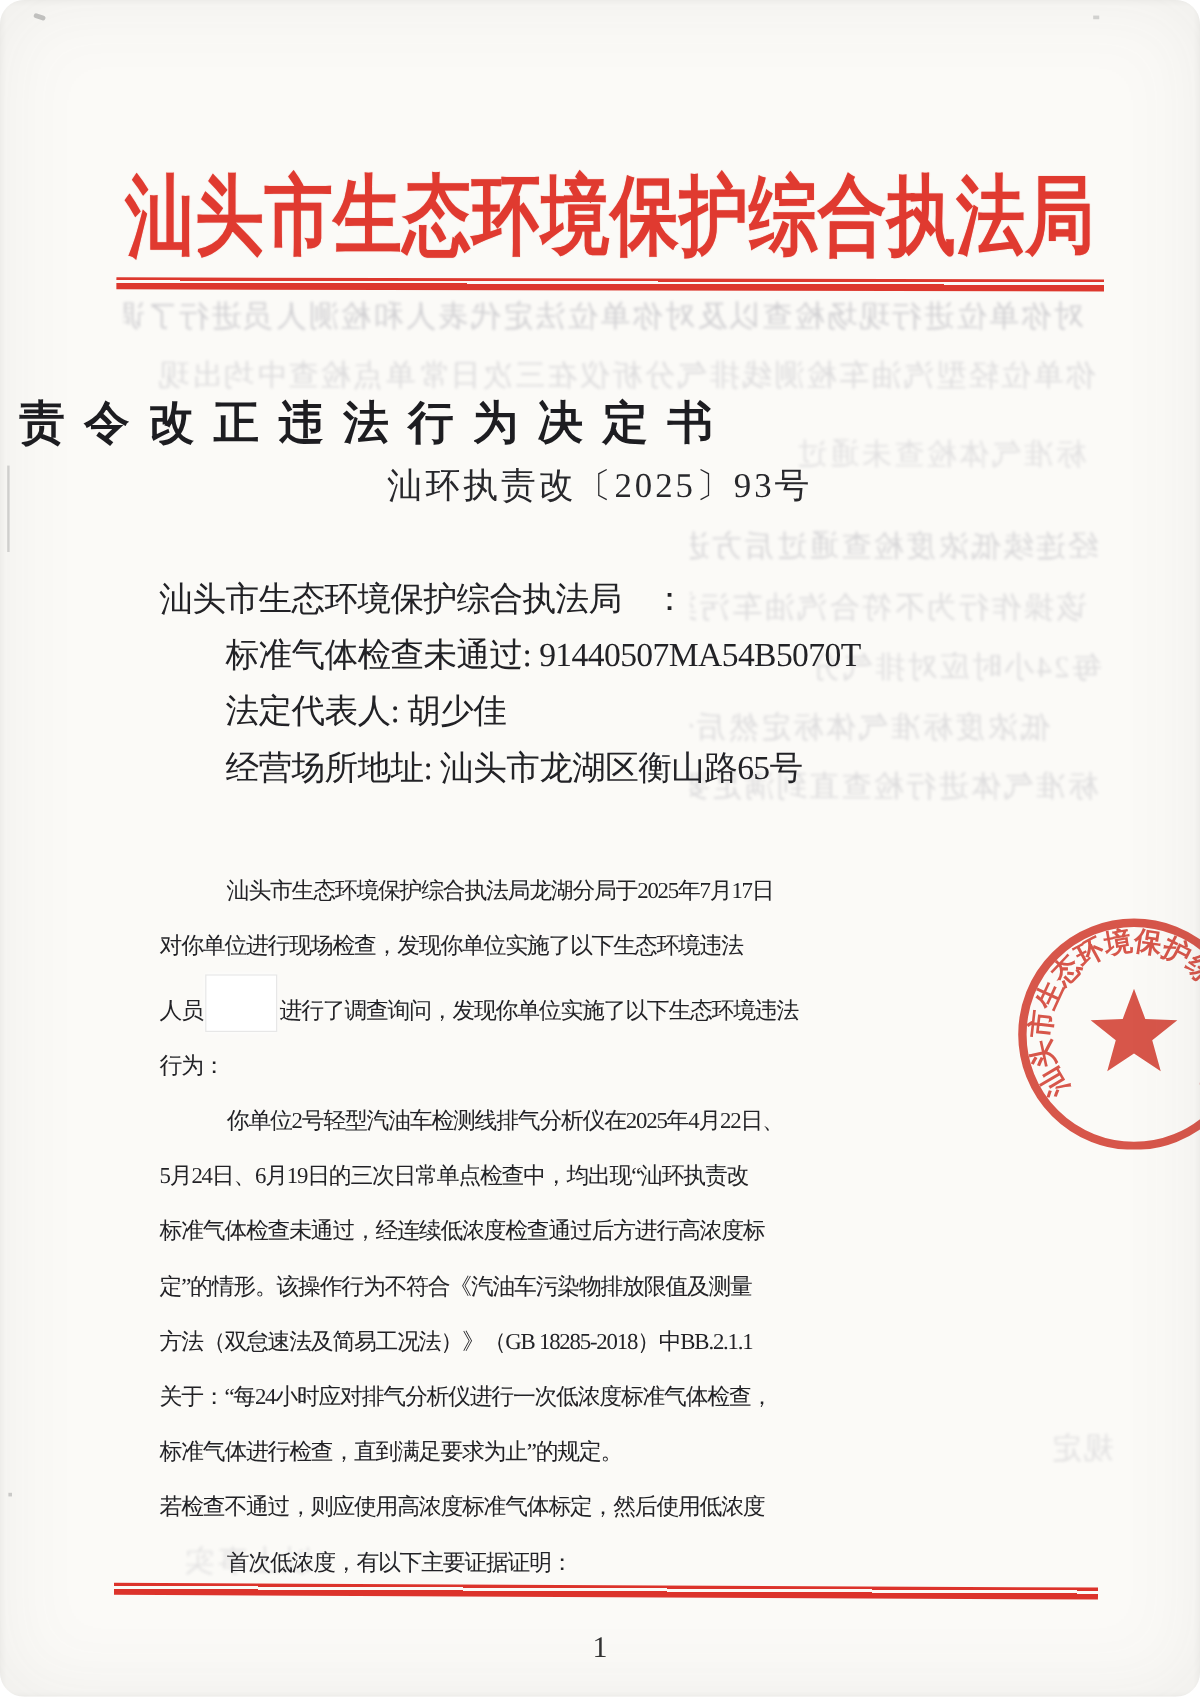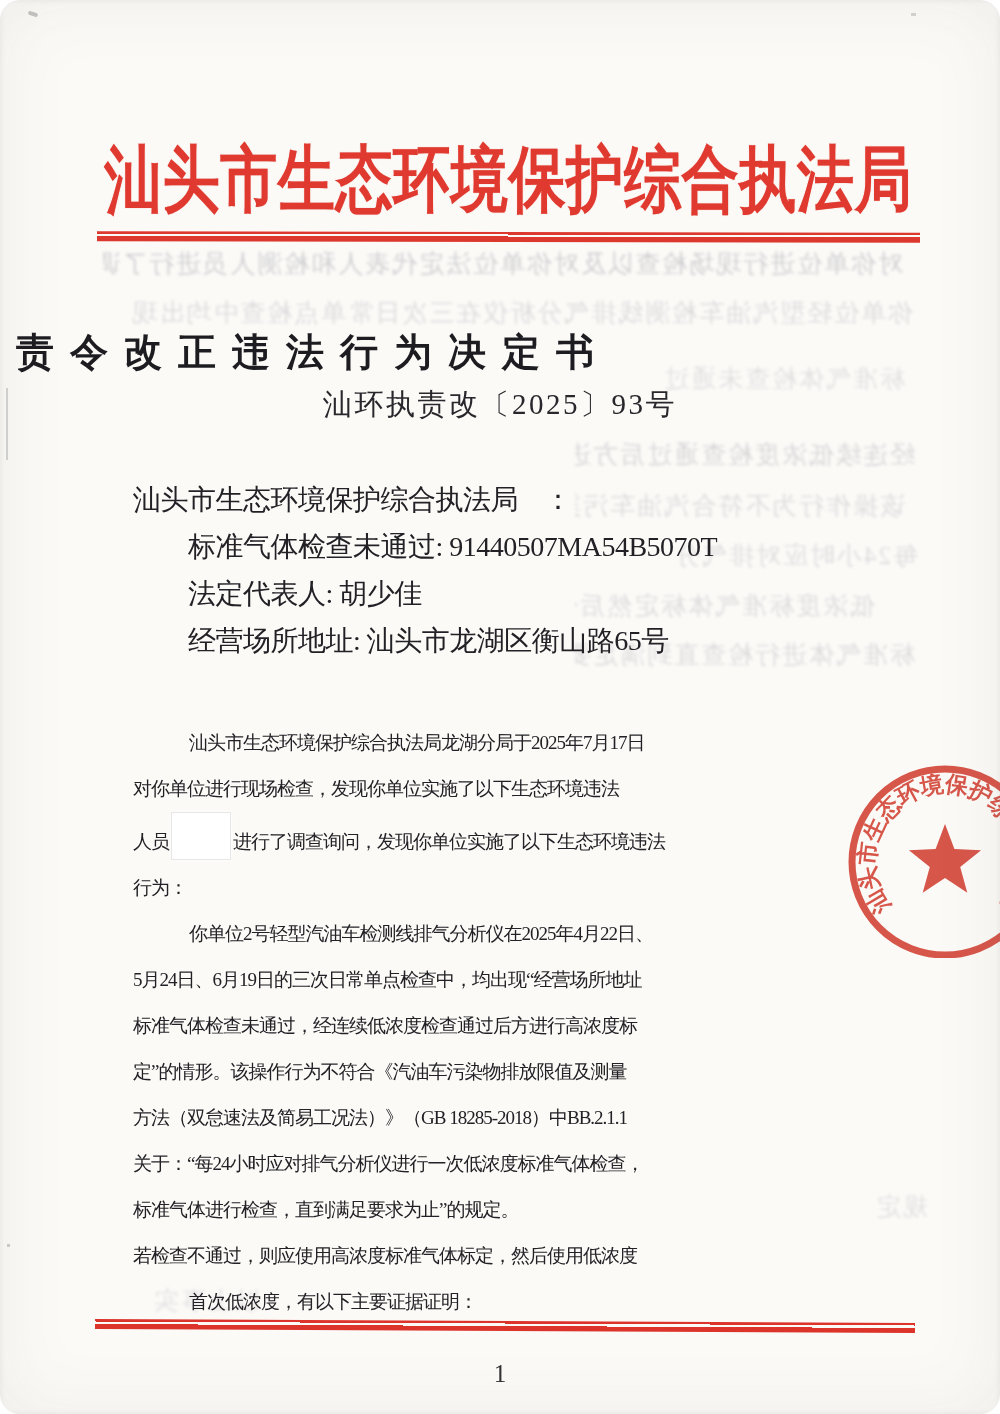--- a/index.html
+++ b/index.html
@@ -126,21 +126,21 @@
     <div class="sub">法定代表人: 胡少佳</div>
     <div class="sub">经营场所地址: 汕头市龙湖区衡山路65号</div>
   </div>
 
   <div class="body">
     <div class="indent">汕头市生态环境保护综合执法局龙湖分局于2025年7月17日</div>
     <div>对你单位进行现场检查，发现你单位实施了以下生态环境违法</div>
     <div><span>人员</span><span class="redaction"></span><span>进行了调查询问，发现你单位实施了以下生态环境违法</span></div>
     <div>行为：</div>
     <div class="indent">你单位2号轻型汽油车检测线排气分析仪在2025年4月22日、</div>
-    <div>5月24日、6月19日的三次日常单点检查中，均出现“经营场所地址</div>
+    <div>5月24日、6月19日的三次日常单点检查中，均出现“汕环执责改</div>
     <div>标准气体检查未通过，经连续低浓度检查通过后方进行高浓度标</div>
     <div>定”的情形。该操作行为不符合《汽油车污染物排放限值及测量</div>
     <div>方法（双怠速法及简易工况法）》（GB 18285-2018）中BB.2.1.1</div>
     <div>关于：“每24小时应对排气分析仪进行一次低浓度标准气体检查，</div>
     <div>标准气体进行检查，直到满足要求为止”的规定。</div>
     <div>若检查不通过，则应使用高浓度标准气体标定，然后使用低浓度</div>
     <div class="indent">首次低浓度，有以下主要证据证明：</div>
   </div>
 
   <svg class="seal" viewBox="0 0 200 200">

